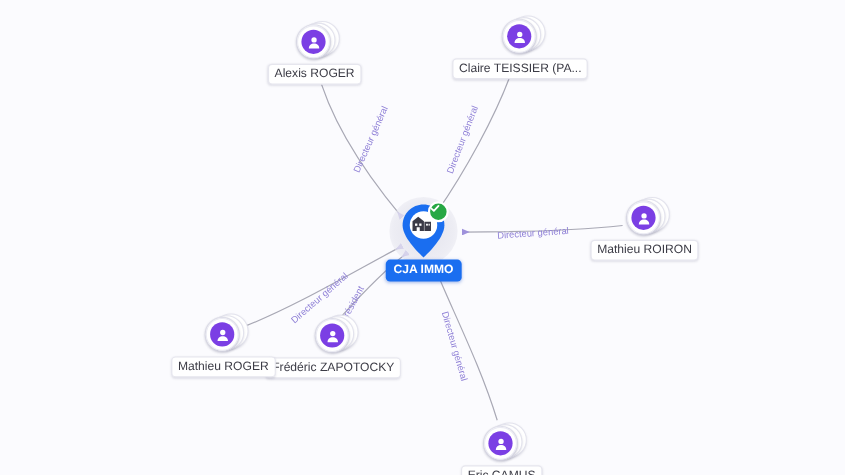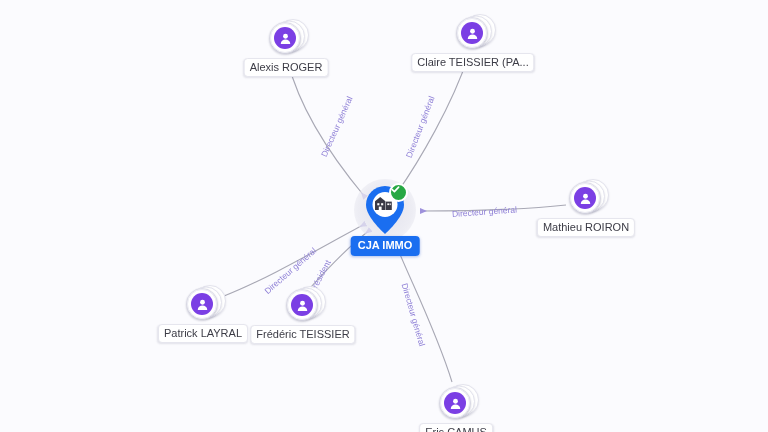--- a/index.html
+++ b/index.html
@@ -173,37 +173,37 @@
         <div class="shadow-disc d1"></div>
         <div class="avatar">
           <span class="disc" style="background:#7b3fe4">
             <svg width="13" height="13" viewBox="0 0 14 14">
               <circle cx="7" cy="4.6" r="2.6" fill="#ffffff"></circle>
               <path d="M1.9,13 C1.9,9.9 4.2,8.2 7,8.2 C9.8,8.2 12.1,9.9 12.1,13 Z" fill="#ffffff"></path>
             </svg>
           </span>
         </div>
       </div>
-      <div class="node-label">Frédéric TEISSIER</div>
+      <div class="node-label">Frédéric ZAPOTOCKY</div>
     </div>
     <div class="node" style="left: 203px; top: 305px;">
       <div class="person-stack">
         <div class="shadow-disc d3"></div>
         <div class="shadow-disc d2"></div>
         <div class="shadow-disc d1"></div>
         <div class="avatar">
           <span class="disc" style="background:#7b3fe4">
             <svg width="13" height="13" viewBox="0 0 14 14">
               <circle cx="7" cy="4.6" r="2.6" fill="#ffffff"></circle>
               <path d="M1.9,13 C1.9,9.9 4.2,8.2 7,8.2 C9.8,8.2 12.1,9.9 12.1,13 Z" fill="#ffffff"></path>
             </svg>
           </span>
         </div>
       </div>
-      <div class="node-label">Patrick LAYRAL</div>
+      <div class="node-label">Mathieu ROGER</div>
     </div>
   </div>
 
 <div id="company-node" style="left: 385px; top: 210px;">
   <div class="halo"></div>
   <div class="pin-wrap">
     <svg width="44" height="52" viewBox="0 0 44 52" xmlns="http://www.w3.org/2000/svg">
       <path d="M22,2 C11.5,2 3,10.4 3,20.8 C3,33.5 22,50 22,50 C22,50 41,33.5 41,20.8 C41,10.4 32.5,2 22,2 Z" fill="#1a6ef0"></path>
       <circle cx="22" cy="20.5" r="12.5" fill="#ffffff"></circle>
     </svg>

